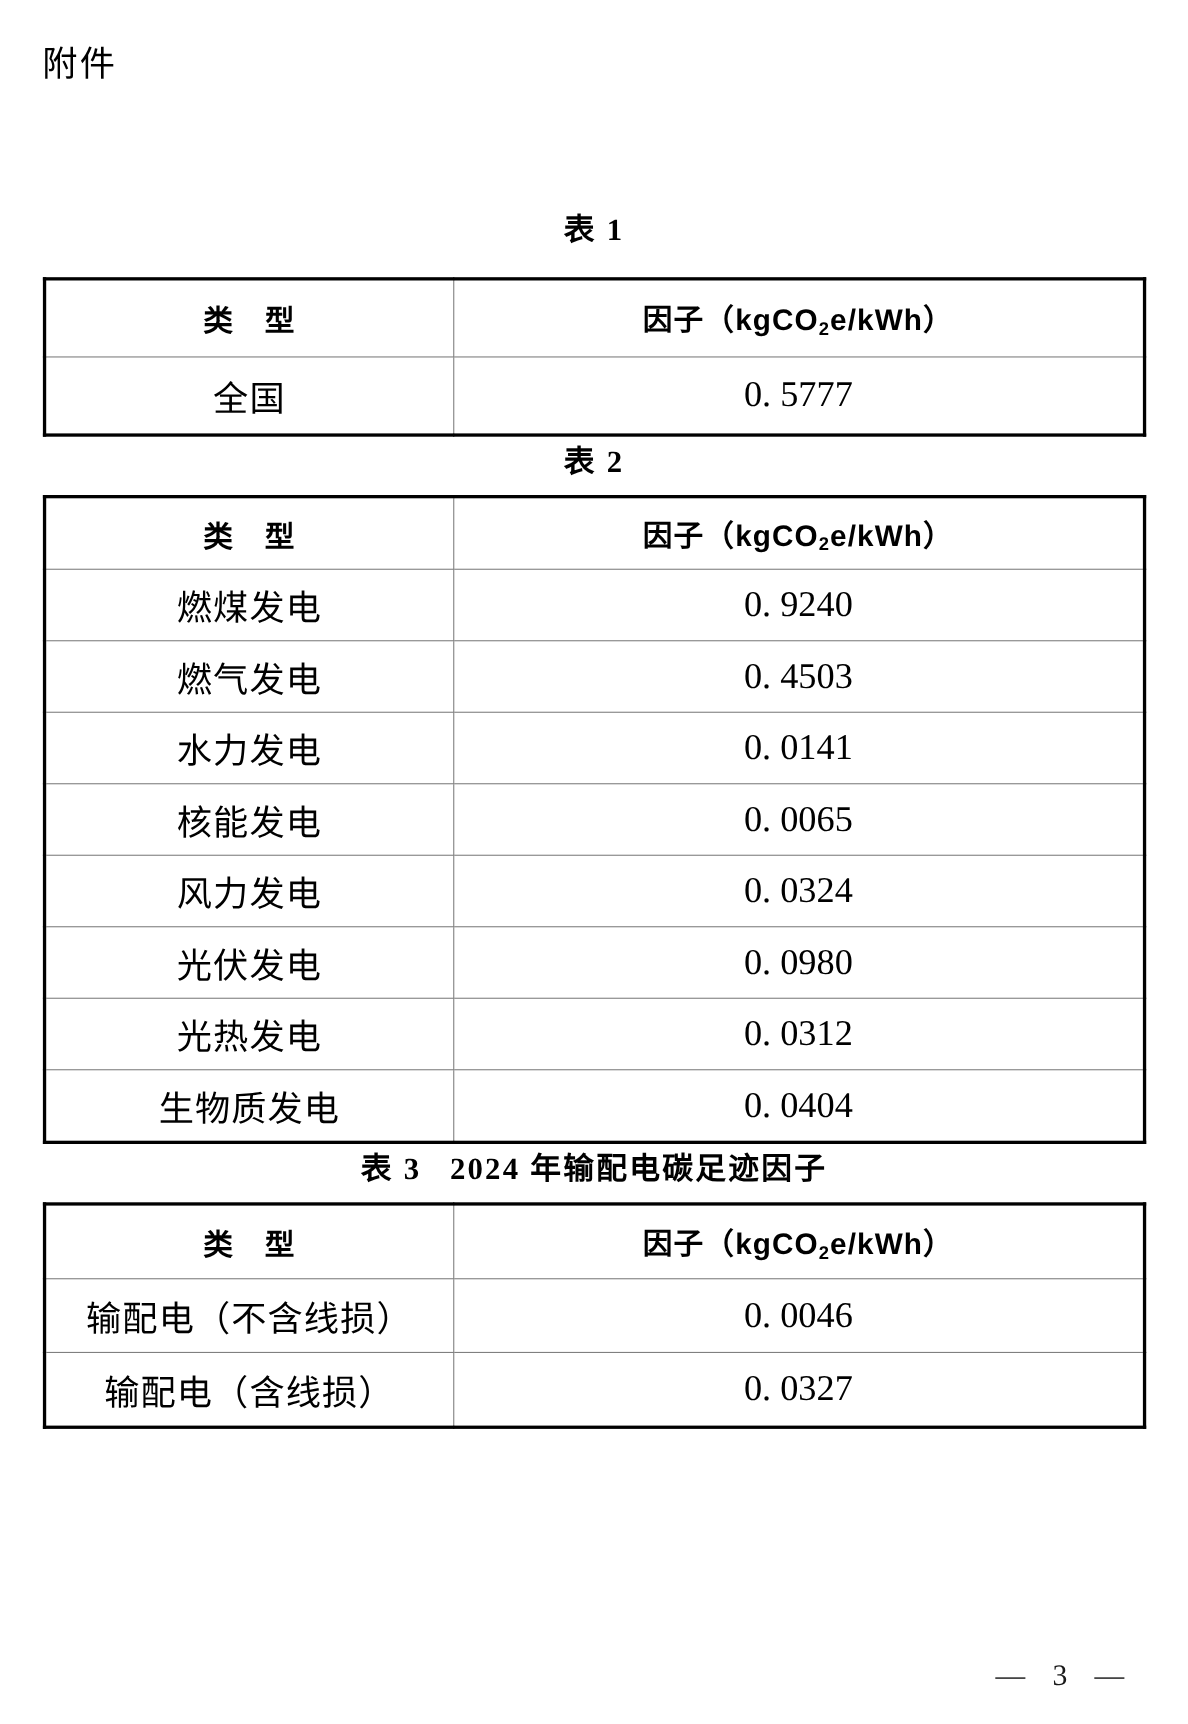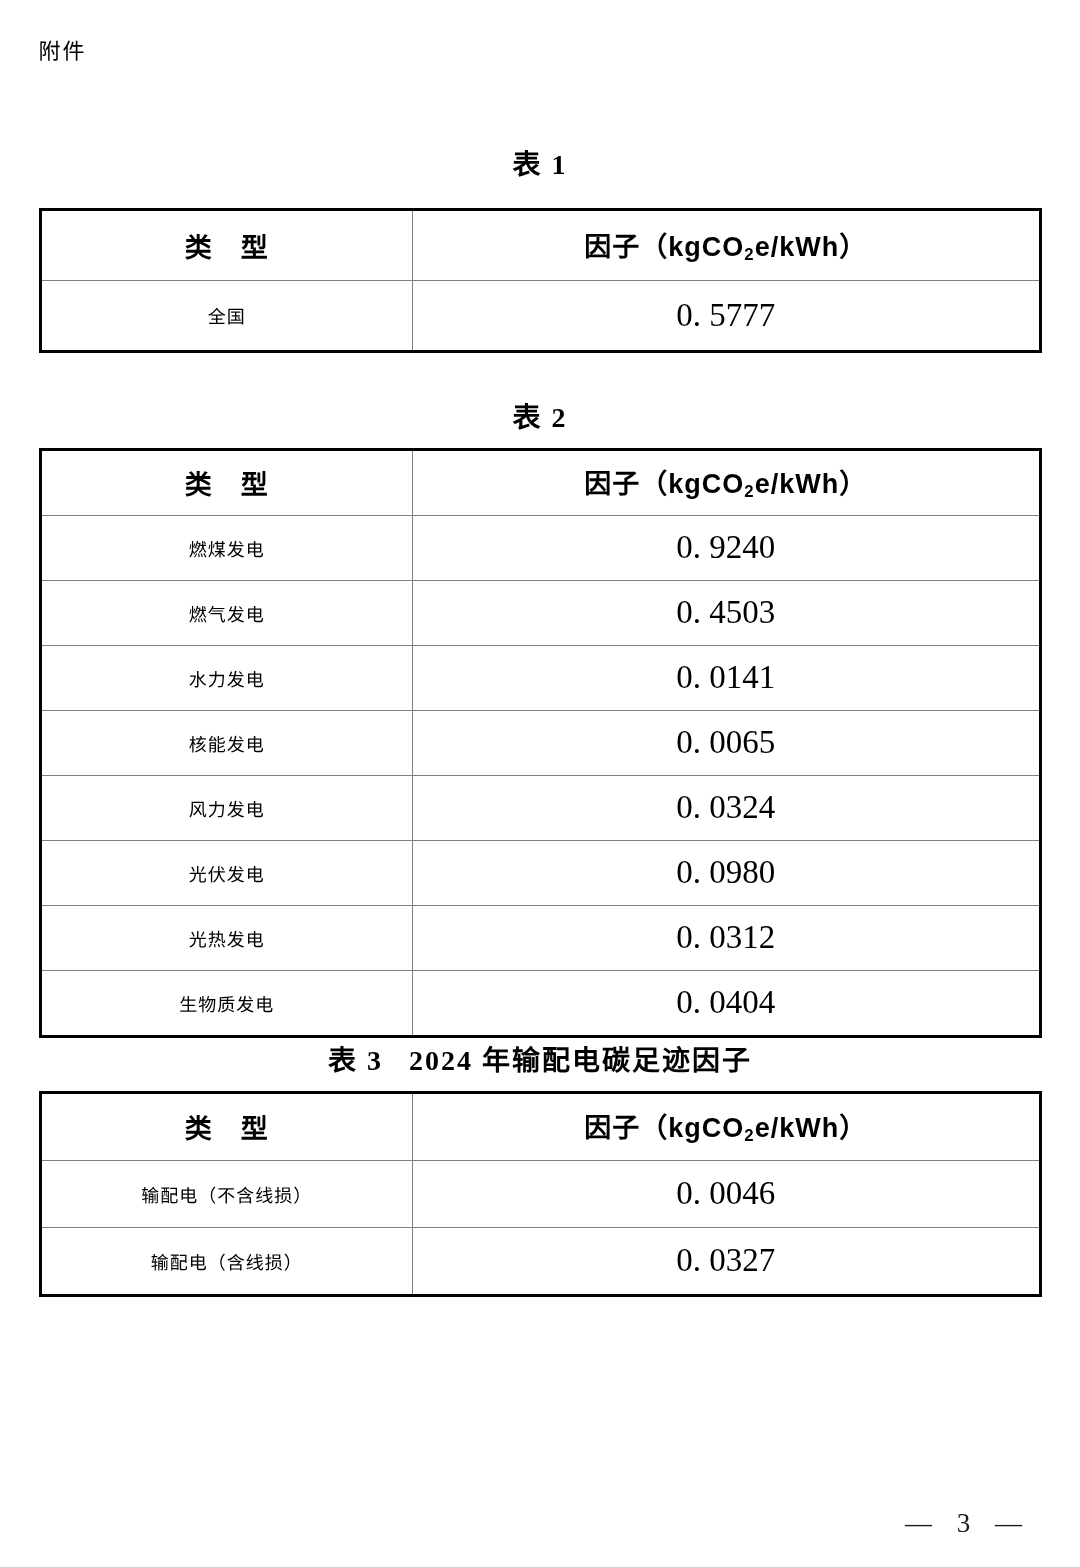--- a/index.html
+++ b/index.html
@@ -17,21 +17,21 @@
   }
   .page {
     position: relative;
     width: 1003px;
     margin: 0 auto;
     padding: 38px 0 0 0;
     box-sizing: border-box;
   }
   .attachment {
     font-family: "Liberation Sans", "DejaVu Sans", sans-serif;
-    font-size: 22px;
+    font-size: 32px;
     font-weight: 500;
     line-height: 1.25;
     letter-spacing: 2px;
   }
   .doc-title {
     margin: 62px 0 0 0;
     text-align: center;
     font-family: "Liberation Serif", "DejaVu Serif", serif;
     font-size: 45px;
     font-weight: 700;
@@ -41,22 +41,22 @@
   .table-caption {
     display: flex;
     justify-content: center;
     align-items: baseline;
     gap: 26px;
     font-family: "Liberation Serif", "DejaVu Serif", serif;
     font-size: 28px;
     font-weight: 700;
     letter-spacing: 2px;
   }
-  .caption-1 { margin-top: 76px; }
-  .caption-2 { margin-top: 42px; }
+  .caption-1 { margin-top: 108px; }
+  .caption-2 { }
   .caption-3 { }
   table.factors {
     width: 100%;
     border-collapse: collapse;
     border: 3px solid #000000;
     table-layout: fixed;
   }
   .t1 { margin-top: 26px; }
   .t2 { margin-top: 13px; }
   .t3 { margin-top: 13px; }
@@ -68,22 +68,22 @@
   }
   .col-type   { width: 37.2%; }
   .col-factor { width: 62.8%; }
   table.factors th {
     font-family: "Liberation Sans", "DejaVu Sans", sans-serif;
     font-weight: 600;
     font-size: 27px;
     letter-spacing: 1px;
   }
   table.factors td.type-cell {
-    font-family: Liberation Mono, monospace;
-    font-size: 18px;
+    font-family: Liberation Sans, sans-serif;
+    font-size: 32px;
     letter-spacing: 1px;
   }
   table.factors td.factor-cell {
     font-family: "Liberation Serif", "DejaVu Serif", serif;
     font-size: 33px;
   }
   .t1 th, .t1 td { height: 69px; }
   .t2 th, .t2 td { height: 64px; }
   .t3 th, .t3 td { height: 66px; }
   sub.co2-sub {

